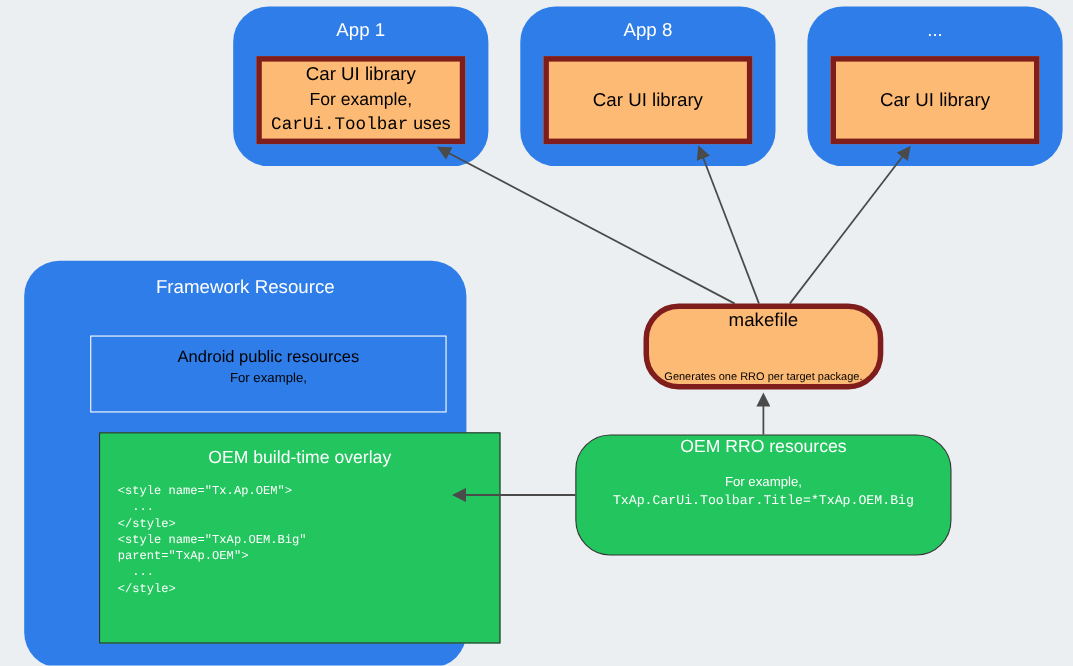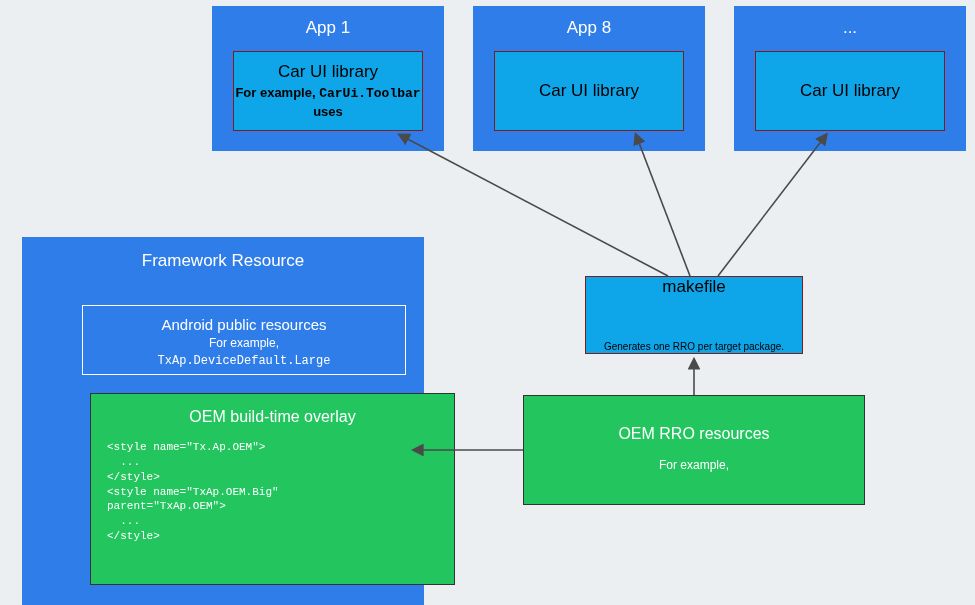--- a/index.html
+++ b/index.html
@@ -7,39 +7,40 @@
     background: #eceff1;
     font-family: "Helvetica Neue", Arial, sans-serif;
     width: 975px;
     height: 605px;
     position: relative;
     overflow: hidden;
   }
   .box {
     position: absolute;
     text-align: center;
+    border-radius: 32px;
   }
   .blue-box {
     background: #2e7de9;
     color: #fff;
   }
   .yellow-box {
-    background: #0ea5e9;
+    background: #fdba74;
     color: #000;
-    border: 1px solid #7f1d1d;
+    border: 5px solid #7f1d1d;
   }
   .green-box {
     background: #22c55e;
     color: #fff;
     border: 1px solid #333;
   }
   .white-box {
     background: transparent;
     border: 1px solid #fff;
-    color: #ffffff;
+    color: #000000;
   }
 
   
   .app-box {
     top: 6px;
     width: 232px;
     height: 145px;
     padding-top: 12px;
     font-size: 17px;
     font-weight: 300;
@@ -49,24 +50,23 @@
     width: 190px;
     height: 80px;
     left: 21px;
     position: absolute;
     display: flex;
     flex-direction: column;
     justify-content: center;
     font-size: 17px;
   }
   .carui-box .sub {
-    font-size: 13px;
+    font-size: 16px;
     margin-top: 2px;
     line-height: 1.35;
-    font-weight: bold;
   }
   .mono { font-family: "Courier New", monospace; }
 
   
   #framework {
     left: 22px; top: 237px; width: 402px; height: 370px;
     padding-top: 14px;
     font-size: 17px; font-weight: 400;
   }
   #pubres {
@@ -97,21 +97,21 @@
   #makefile {
     left: 585px; top: 276px; width: 218px; height: 78px;
     display: flex; flex-direction: column; justify-content: space-between;
     font-size: 17px;
   }
   #makefile .sub { font-size: 10px; margin-top: 2px; line-height: 1.35; }
 
   
   #rro {
     left: 523px; top: 395px; width: 342px; height: 110px;
-    padding-top: 29px;
+    padding-top: 2px;
     font-size: 16px;
   }
   #rro .sub {
     font-size: 12px; margin-top: 14px;
     font-family: "Courier New", monospace;
     line-height: 1.4;
   }
   #rro .sub-label {
     font-family: "Helvetica Neue", Arial, sans-serif;
     display: block;
@@ -150,21 +150,20 @@
     <div>Car UI library</div>
   </div>
 </div>
 
 <div id="framework" class="box blue-box">
   <div>Framework Resource</div>
   <div id="pubres" class="white-box">
     <div>Android public resources</div>
     <div class="sub">
       <span>For example,</span><br>
-      <span class="mono">TxAp.DeviceDefault.Large</span>
     </div>
   </div>
   <div id="overlay" class="green-box">
     <div>OEM build-time overlay</div>
     <pre>&lt;style name="Tx.Ap.OEM"&gt;
   ...
 &lt;/style&gt;
 &lt;style name="TxAp.OEM.Big"
 parent="TxAp.OEM"&gt;
   ...
@@ -174,20 +173,21 @@
 
 <div id="makefile" class="box yellow-box">
   <div>makefile</div>
   <div class="sub">Generates one RRO per target package.</div>
 </div>
 
 <div id="rro" class="box green-box">
   <div>OEM RRO resources</div>
   <div class="sub">
     <span class="sub-label">For example,</span>
+    <span>TxAp.CarUi.Toolbar.Title=*TxAp.OEM.Big</span>
   </div>
 </div>
 
 <svg class="arrows">
   <defs>
     <marker id="arrowhead" markerWidth="8" markerHeight="8" refX="6" refY="4" orient="auto">
       <path d="M0,0 L8,4 L0,8 Z" fill="#4a4a4a"></path>
     </marker>
   </defs>
 

